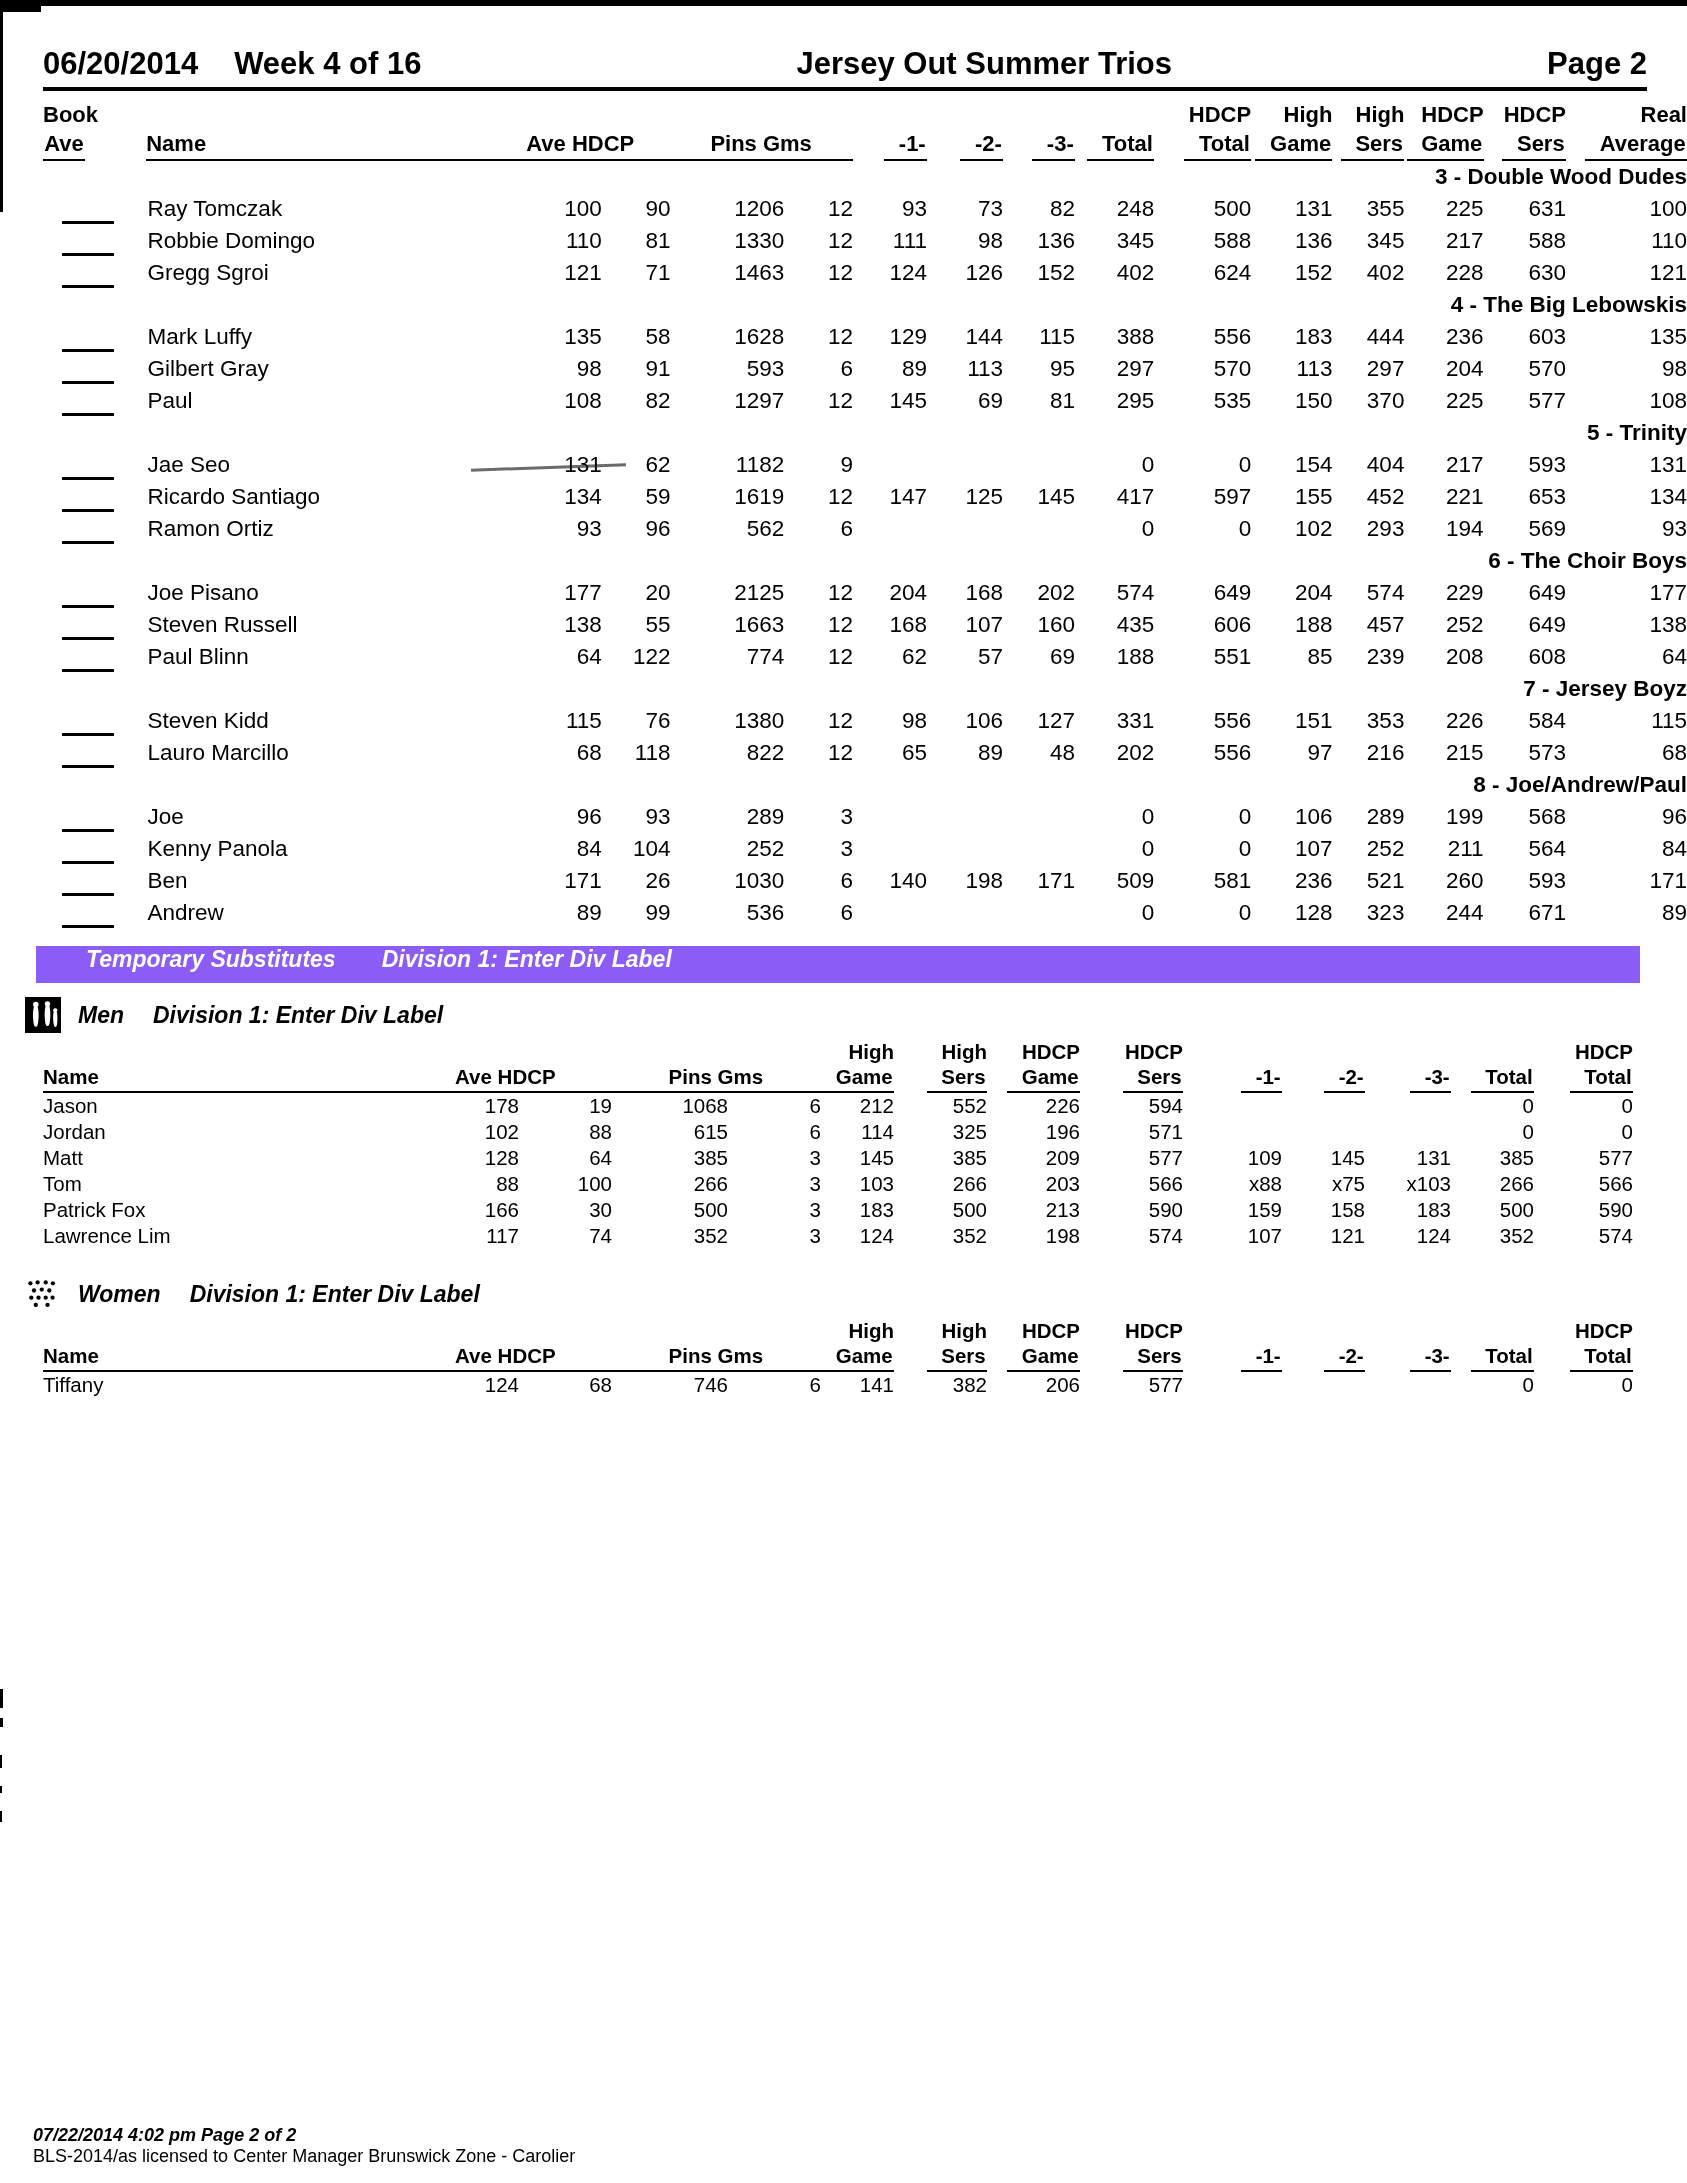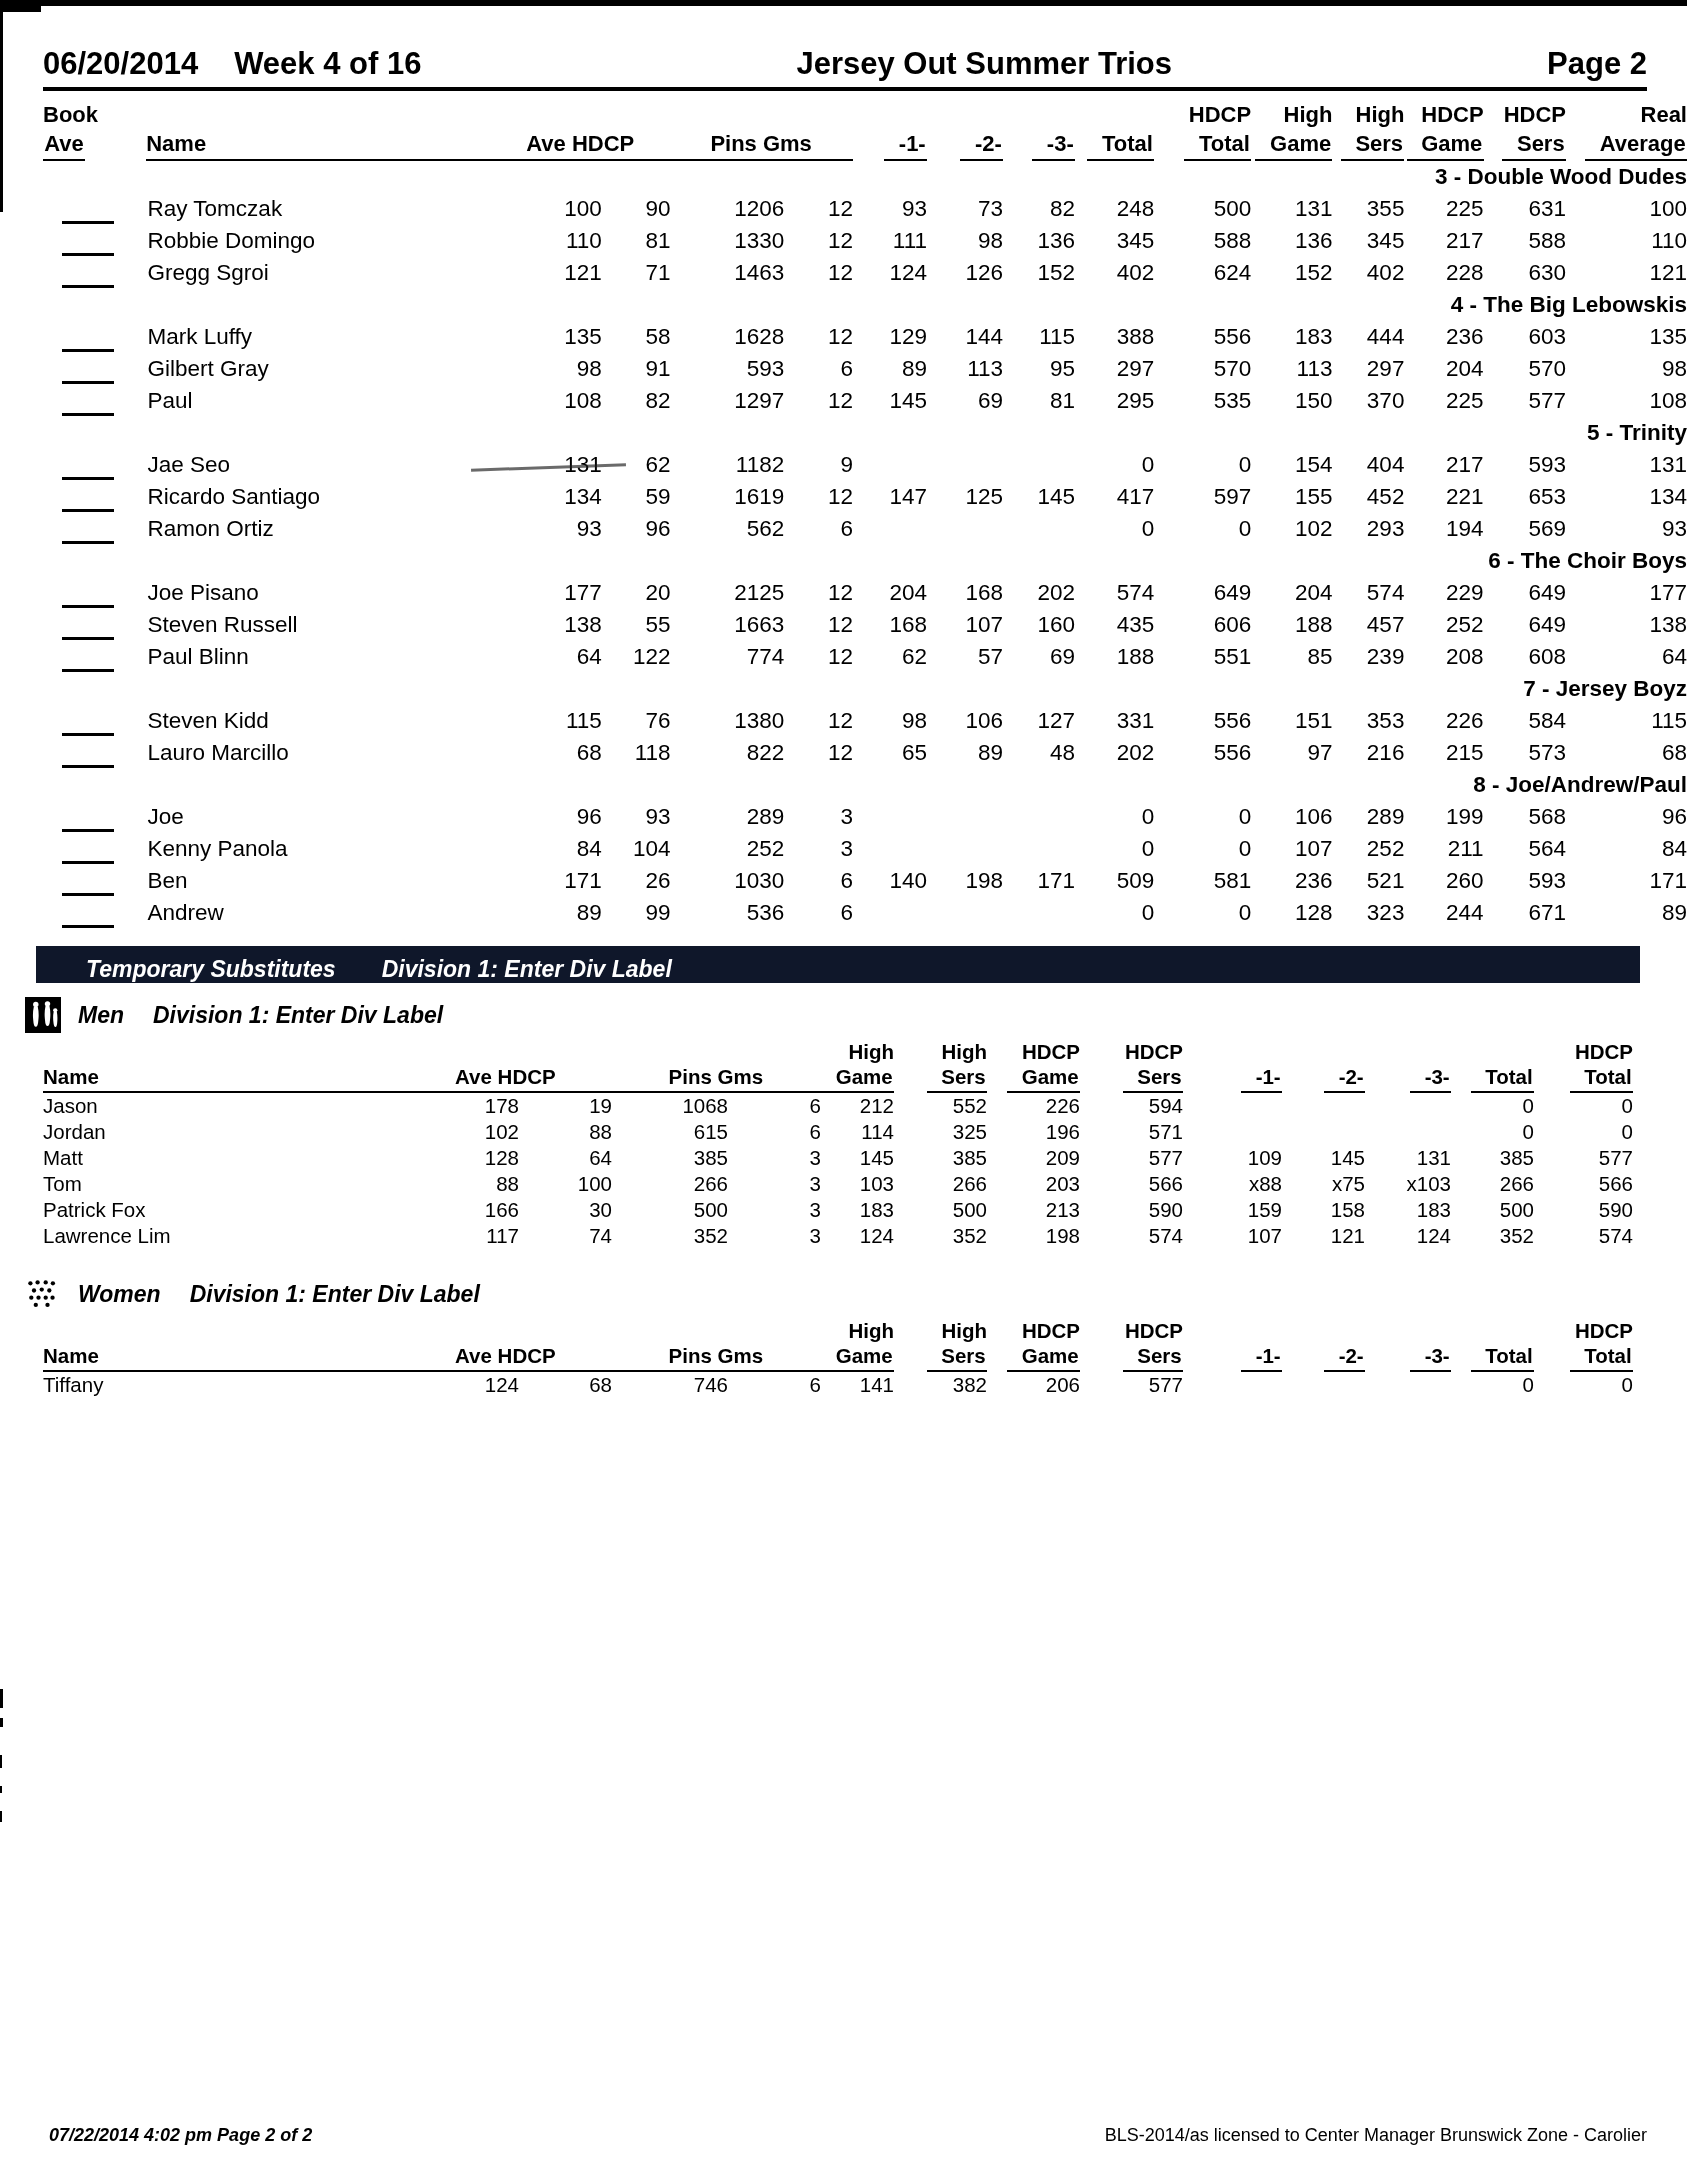--- a/index.html
+++ b/index.html
@@ -31,42 +31,42 @@
   .roster td.v{font-size:22.5px;}
   td.team{font-weight:bold;font-size:22.5px;text-align:right;}
   td.name{text-align:left;padding-left:1.3px;}
   td.sig{position:relative;}
   td.sig .line{position:absolute;left:18.5px;bottom:1.3px;width:52px;border-bottom:3.3px solid #000;}
   td.smudge{position:relative;}
   td.smudge::after{content:"";position:absolute;left:-20px;top:54%;width:140%;height:2.6px;
                    background:#1a1a1a;opacity:.65;transform:rotate(-2deg);}
 
   
-  .subs-bar{margin:17px 0 0 36px;width:1604px;height:37px;background:#0f172a;color:#fff;
-            display:flex;align-items:flex-end;font-weight:bold;font-style:italic;font-size:23px;}
+  .subs-bar{margin:17px 0 0 36px;width:1604px;height:37px;background:#8b5cf6;color:#fff;
+            display:flex;align-items:flex-start;font-weight:bold;font-style:italic;font-size:23px;}
   .subs-bar .t1{margin-left:50px;}
   .subs-bar .t2{margin-left:46px;}
 
   
   .sec{display:flex;align-items:center;margin:14.6px 0 0 25px;gap:17px;}
   .sec .icon{width:36px;height:36px;flex:none;}
   .sec .lbl{font-weight:bold;font-style:italic;font-size:23px;}
   .sec .div{font-weight:bold;font-style:italic;font-size:23px;margin-left:12px;}
 
   
   .sub{width:1588px;margin:4px 0 0 43px;font-size:20.5px;}
   .sub th{font-weight:bold;font-size:20.5px;vertical-align:bottom;padding:0;white-space:nowrap;}
   .sub thead tr.r1{height:26.5px;}
   .sub thead tr.r2{height:29px;}
   .sub tbody tr{height:26px;}
   .sub td{padding:0;white-space:nowrap;vertical-align:middle;text-align:right;}
   .sub td.name{text-align:left;}
 
-  .footer{position:absolute;top:2125px;left:49px;right:40px;display:flex;justify-content:space-between;
-          font-size:18px;}
+  .footer{position:absolute;top:2125px;left:33px;right:40px;display:flex;justify-content:flex-start;
+          font-size:18px;flex-direction:column;}
   .footer .fl{font-weight:bold;font-style:italic;}
 </style>
 </head>
 <body>
 
 <div class="page">
 
   <div class="art" style="top:0;left:0;width:1687px;height:6px;"></div>
   <div class="art" style="top:6px;left:0;width:41px;height:6px;"></div>
   <div class="art" style="top:6.6px;left:0;width:2.6px;height:205px;"></div>

